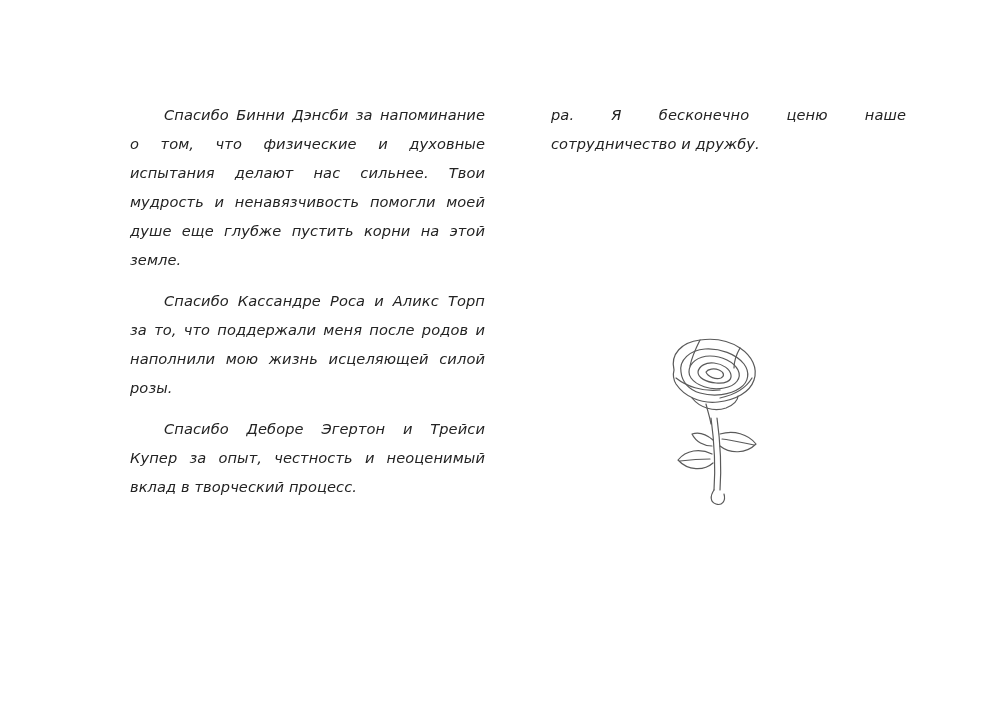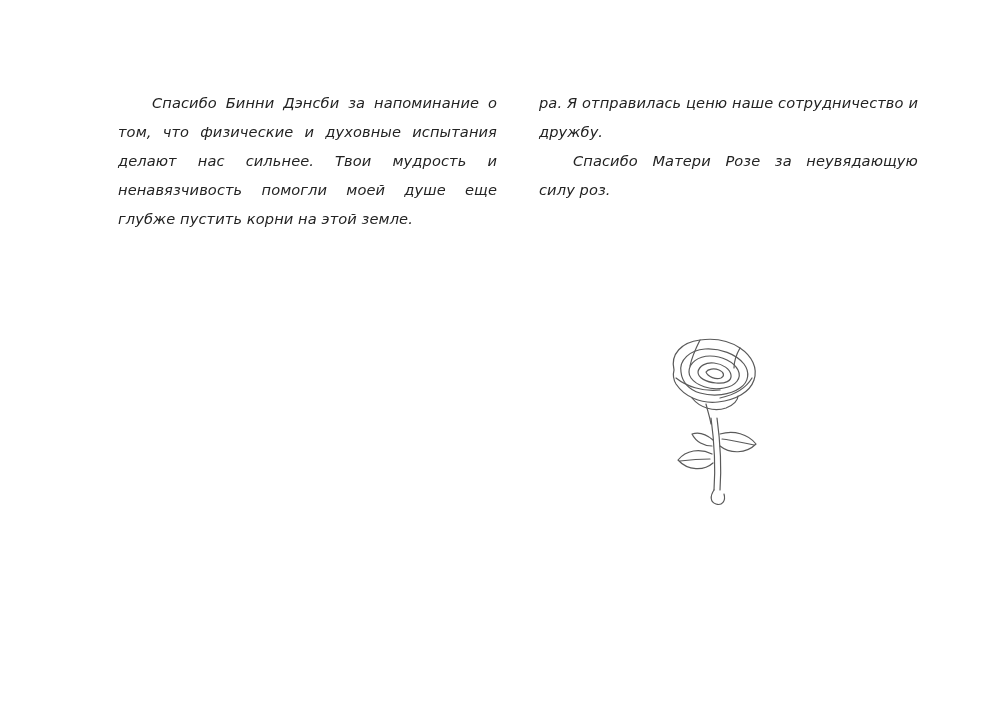--- a/index.html
+++ b/index.html
@@ -25,21 +25,21 @@
     left: 118px;
     top: 88px;
     width: 800px;
     display: flex;
     gap: 42px;
   }
   .col {
     width: 379px;
   }
   p.para {
-    margin: 0;
+    margin: 12px;
     font-style: italic;
     font-size: 14.6px;
     line-height: 29px;
     text-align: justify;
     text-justify: inter-word;
     text-indent: 34px;
     color: #232323;
     letter-spacing: 0.1px;
   }
   p.para.noindent {
@@ -58,25 +58,26 @@
 </style>
 </head>
 <body>
 
 <div class="page">
 
   <div class="columns">
 
     <div class="col">
       <p class="para">Спасибо Бинни Дэнсби за напоминание о том, что физические и духовные испытания делают нас сильнее. Твои мудрость и ненавязчивость помогли моей душе еще глубже пустить корни на этой земле.</p>
+      <p class="para">Спасибо Кассандре Роса и Аликс Торп за то, что поддержали меня после родов и наполнили мою жизнь исцеляющей силой розы.</p>
+      <p class="para">Спасибо Деборе Эгертон и Трейси Купер за опыт, честность и неоценимый вклад в творческий процесс.</p>
     </div>
 
     <div class="col">
-      <p class="para noindent">ра. Я отправилась ценю наше сотрудничество и дружбу.</p>
-      <p class="para">Спасибо Матери Розе за неувядающую силу роз.</p>
+      <p class="para noindent">ра. Я бесконечно ценю наше сотрудничество и дружбу.</p>
     </div>
 
   </div>
 
   <div class="rose-wrap">
     <svg width="140" height="190" viewBox="0 0 140 190" fill="none" stroke="#5a5a5a" stroke-width="1.2" stroke-linecap="round" stroke-linejoin="round">
 
       <path d="M26 48 C22 32 34 20 52 18 C66 16 80 18 92 26 C104 34 110 46 106 58 C102 70 88 78 70 80 C52 82 36 74 28 62 C25 57 25 52 26 48 Z"></path>
 
       <path d="M33 50 C31 38 42 28 57 27 C72 26 88 32 96 42 C102 50 101 60 92 66 C82 73 66 75 52 71 C41 68 34 60 33 50 Z"></path>

